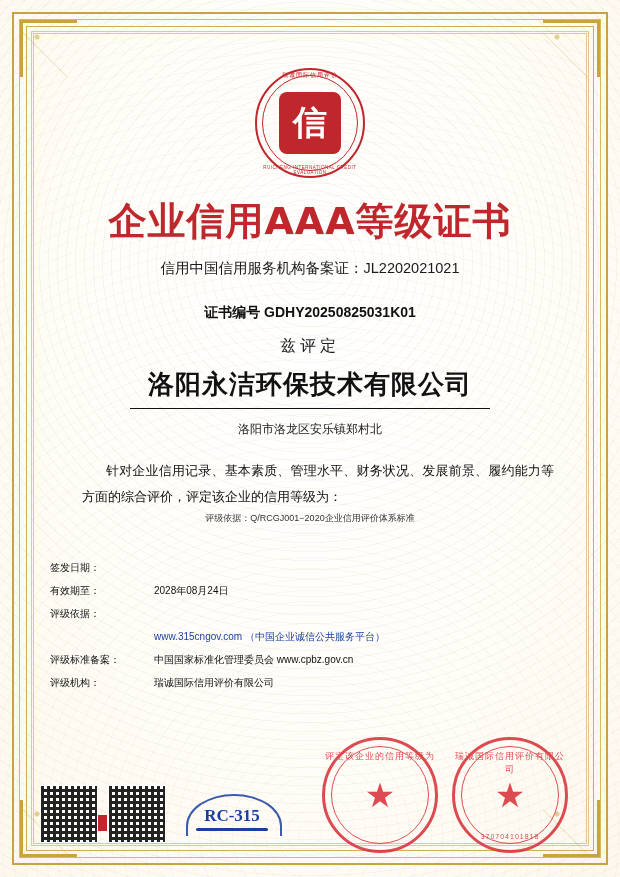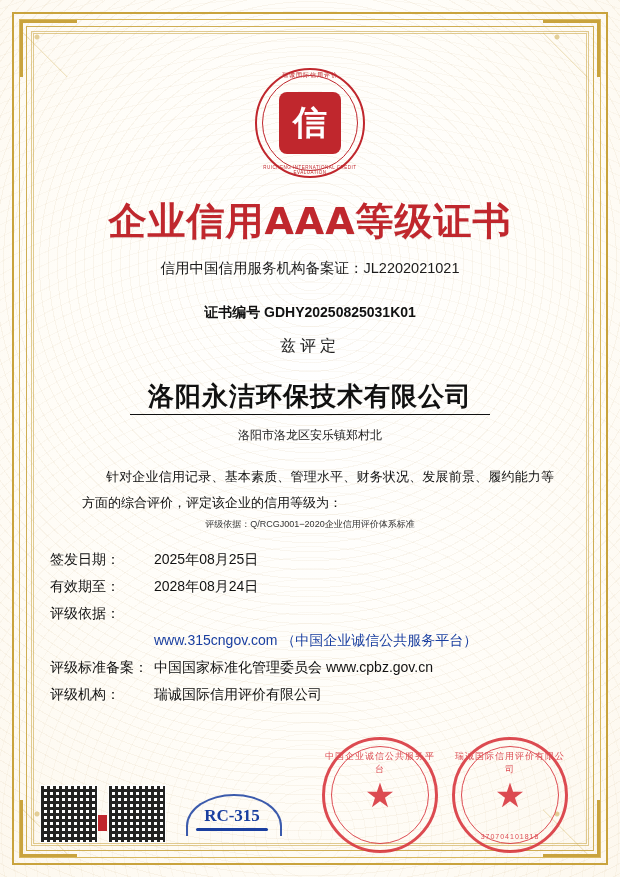--- a/index.html
+++ b/index.html
@@ -116,28 +116,28 @@
   }
   .cert-no .label{font-weight:bold;}
   .hereby{
     margin-top:14px;
     text-align:center;
     font-size:16px;
     color:#222;
     letter-spacing:4px;
   }
   .company{
-    margin:22px auto 0 auto;
+    margin:10px auto 0 auto;
     text-align:center;
     font-size:26px;
     font-weight:bold;
     color:#111;
     letter-spacing:1px;
     width:360px;
-    padding-bottom:0;
+    padding-bottom:6px;
     border-bottom:1px solid #111;
   }
   .address{
     margin-top:12px;
     text-align:center;
     font-size:12px;
     color:#222;
   }
   .para{
     margin:20px 26px 0 42px;
@@ -158,22 +158,22 @@
     line-height:1.05;
   }
   .grade-note{
     margin-top:2px;
     text-align:center;
     font-size:9px;
     color:#333;
   }
 
   .fields{
-    margin:20px 10px 0 10px;
-    font-size:14px;
+    margin:36px 10px 0 10px;
+    font-size:10px;
     color:#111;
   }
   .frow{
     display:flex;
     align-items:baseline;
     margin-bottom:9px;
   }
   .flabel{width:104px;flex:0 0 104px;}
   .fvalue{flex:1;}
   .link{color:#1a3fa0;}
@@ -280,21 +280,20 @@
     <div class="company">洛阳永洁环保技术有限公司</div>
     <div class="address">洛阳市洛龙区安乐镇郑村北</div>
 
     <div class="para">针对企业信用记录、基本素质、管理水平、财务状况、发展前景、履约能力等方面的综合评价，评定该企业的信用等级为：</div>
 
     <div class="grade-note">评级依据：Q/RCGJ001−2020企业信用评价体系标准</div>
 
     <div class="fields">
       <div class="frow">
         <div class="flabel">签发日期：</div>
-        <div class="fvalue">2025年08月25日</div>
       </div>
       <div class="frow">
         <div class="flabel">有效期至：</div>
         <div class="fvalue">2028年08月24日</div>
       </div>
       <div class="frow">
         <div class="flabel">评级依据：</div>
       </div>
       <div class="frow">
         <div class="flabel"></div>
@@ -318,21 +317,21 @@
     <div class="qr-red"></div>
 
     <div class="rc315">
       <div class="arc"></div>
       <div class="txt">RC-315</div>
       <div class="bar"></div>
     </div>
 
     <div class="seal seal1">
       <div class="s-ring"></div>
-      <div class="s-top">中国企业诚信公共服务平台</div>
+      <div class="s-top">评定该企业的信用等级为</div>
       <div class="star">★</div>
       <div class="s-bot"></div>
     </div>
 
     <div class="seal seal2">
       <div class="s-ring"></div>
       <div class="s-top">瑞诚国际信用评价有限公司</div>
       <div class="star">★</div>
       <div class="s-bot">370704101818</div>
     </div>

